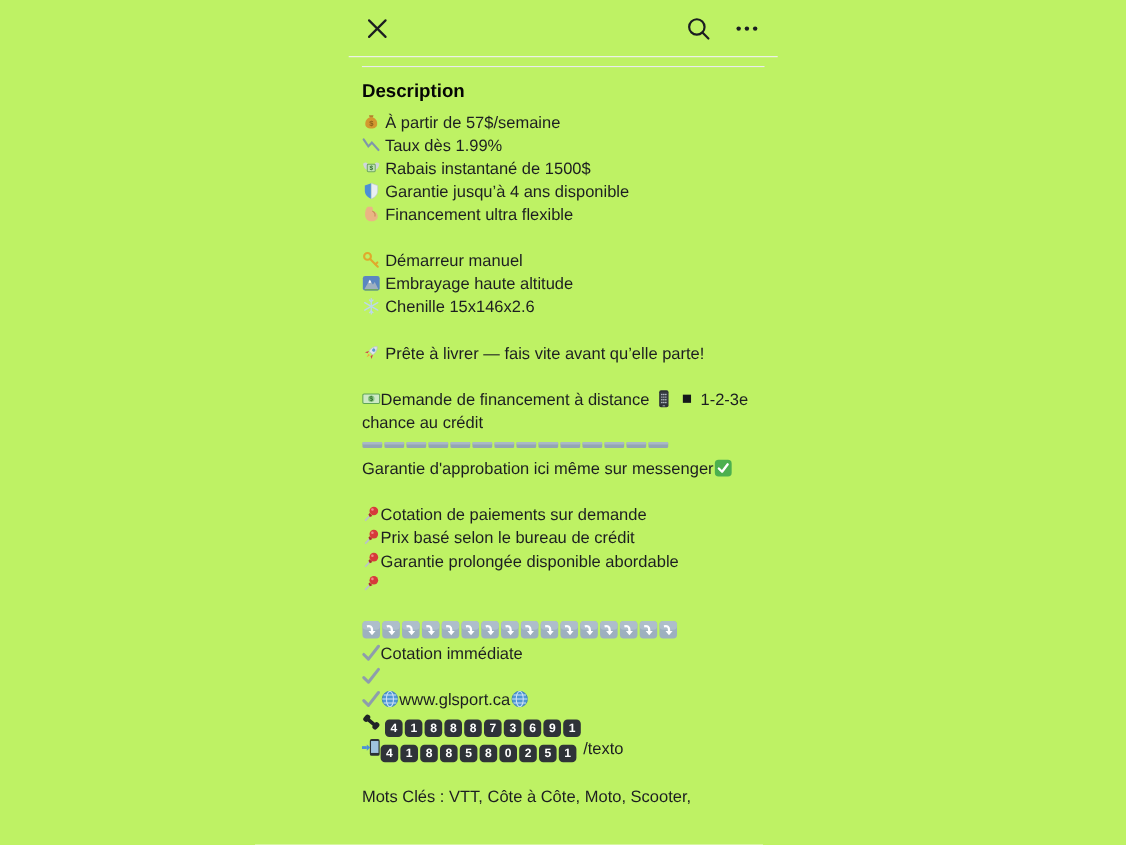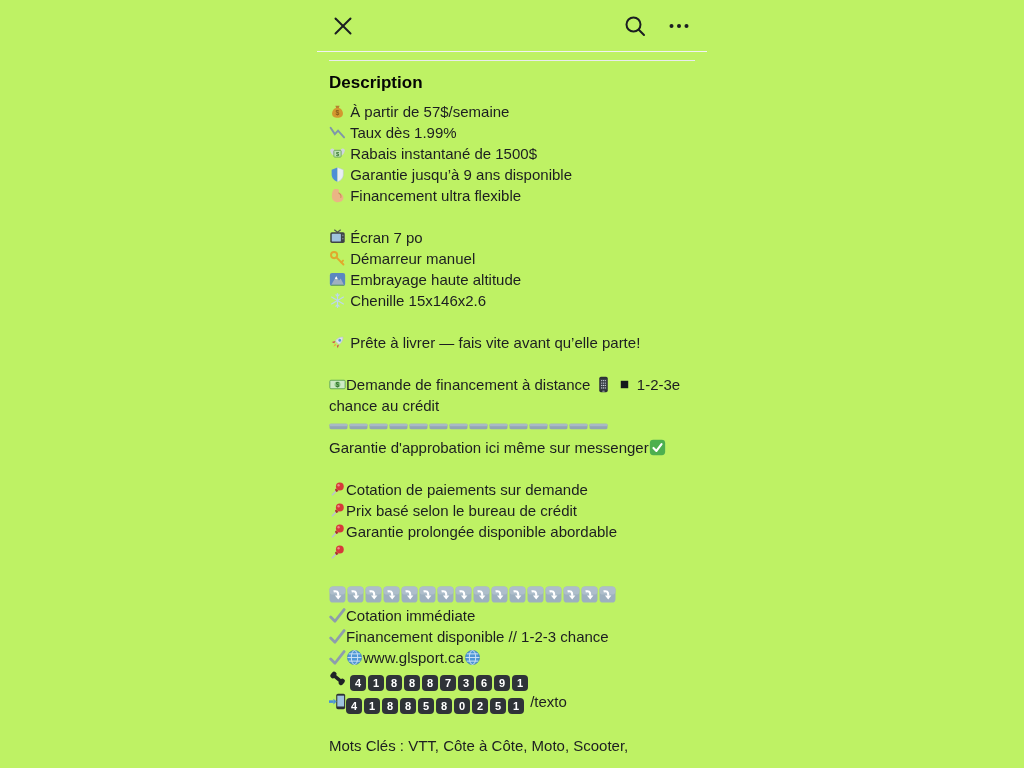--- a/index.html
+++ b/index.html
@@ -75,33 +75,26 @@
               </svg></span><span> Taux dès 1.99%</span></div>
           <div class="line"><span class="emo"><svg viewBox="0 0 16 16">
                 <path d="M1 4.6 C2.6 2.8 4.8 3 5.2 5.4 L5.2 9.8 C3 9.8 1.5 7.8 1 4.6 Z" fill="#cfd6dd"></path>
                 <path d="M15 4.6 C13.4 2.8 11.2 3 10.8 5.4 L10.8 9.8 C13 9.8 14.5 7.8 15 4.6 Z" fill="#cfd6dd"></path>
                 <rect x="4.6" y="5" width="6.8" height="6.4" rx="0.8" fill="#bfe3b4" stroke="#71a861" stroke-width="0.9"></rect>
                 <text x="8" y="10.2" font-size="5.5" fill="#2f6e2a" text-anchor="middle" font-weight="bold">$</text>
               </svg></span><span> Rabais instantané de 1500$</span></div>
           <div class="line"><span class="emo"><svg viewBox="0 0 16 16">
                 <path d="M8 1.5 L2.5 3.5 L2.5 8 C2.5 11.5 5 13.8 8 14.8 Z" fill="#4d8fd6"></path>
                 <path d="M8 1.5 L13.5 3.5 L13.5 8 C13.5 11.5 11 13.8 8 14.8 Z" fill="#e9eef3" stroke="#b9c6d4" stroke-width="0.5"></path>
-              </svg></span><span> Garantie jusqu’à 9 ans disponible</span></div>
+              </svg></span><span> Garantie jusqu’à 4 ans disponible</span></div>
           <div class="line"><span class="emo"><svg viewBox="0 0 16 16">
                 <path d="M5 1.8 L8.6 1.8 C9.6 2.9 9.6 4.4 8.9 5.4 C11.6 5.7 13.6 7.7 13.6 10.2 C13.6 12.8 11.3 14.3 8.4 14.3 C4.9 14.3 2.7 12 2.7 8.4 C2.7 5.4 3.5 3 5 1.8 Z" fill="#eab584"></path>
                 <path d="M8.9 5.4 C10.9 6.5 11.7 8.4 11 10.2" fill="none" stroke="#c98f5a" stroke-width="1"></path>
               </svg></span><span> Financement ultra flexible</span></div>
           <div class="line"></div>
-          <div class="line"><span class="emo"><svg viewBox="0 0 16 16">
-                <path d="M5 0.6 L8 3 L11 0.6" stroke="#555" stroke-width="1.2" fill="none"></path>
-                <rect x="1.2" y="3" width="13.6" height="10.2" rx="1.6" fill="#3e4347"></rect>
-                <rect x="2.6" y="4.4" width="8.6" height="7.4" rx="0.8" fill="#9fc3de"></rect>
-                <circle cx="13" cy="6" r="0.8" fill="#7a8086"></circle>
-                <circle cx="13" cy="9" r="0.8" fill="#7a8086"></circle>
-              </svg></span><span> Écran 7 po</span></div>
           <div class="line"><span class="emo"><svg viewBox="0 0 16 16">
                 <circle cx="4.8" cy="4.8" r="2.9" fill="none" stroke="#e0a92c" stroke-width="1.8"></circle>
                 <line x1="7" y1="7" x2="13.6" y2="13.6" stroke="#e0a92c" stroke-width="1.8" stroke-linecap="round"></line>
                 <line x1="11.6" y1="11.6" x2="13.2" y2="10" stroke="#e0a92c" stroke-width="1.8" stroke-linecap="round"></line>
               </svg></span><span> Démarreur manuel</span></div>
           <div class="line"><span class="emo"><svg viewBox="0 0 16 16">
                 <rect x="0.8" y="1.8" width="14.4" height="12.4" rx="2" fill="#5b86c0"></rect>
                 <path d="M2.2 13 L6.8 5 L9.4 9 L11 7 L14 13 Z" fill="#9fb0c0"></path>
                 <path d="M5.6 7.1 L6.8 5 L8 7.1 C7.4 8 6.2 8 5.6 7.1 Z" fill="#ffffff"></path>
                 <path d="M2.2 13 L14 13 L14 13.8 C14 14 13.8 14.2 13.4 14.2 L2.8 14.2 C2.4 14.2 2.2 14 2.2 13.8 Z" fill="#6da65f"></path>
@@ -305,21 +298,21 @@
                 <rect x="0.5" y="0.5" width="16" height="16" rx="3.6" fill="#9db0bf"></rect>
                 <rect x="0.5" y="0.5" width="16" height="8" rx="3.6" fill="#aebecb"></rect>
                 <path d="M4.6 5.4 Q9.2 4.4 9.2 8.6 L9.2 9.8" stroke="#fff" stroke-width="2.1" fill="none"></path>
                 <polygon points="9.2,13.4 6,9.6 12.4,9.6" fill="#fff"></polygon>
               </svg></span></div>
           <div class="line"><span class="emo"><svg viewBox="0 0 16 16">
                 <polyline points="1.6,9.4 5.6,13.4 14.2,2.4" stroke="#8e9dac" stroke-width="2.6" fill="none" stroke-linecap="round" stroke-linejoin="round"></polyline>
               </svg></span><span>Cotation immédiate</span></div>
           <div class="line"><span class="emo"><svg viewBox="0 0 16 16">
                 <polyline points="1.6,9.4 5.6,13.4 14.2,2.4" stroke="#8e9dac" stroke-width="2.6" fill="none" stroke-linecap="round" stroke-linejoin="round"></polyline>
-              </svg></span><span>Financement disponible // 1-2-3 chance</span></div>
+              </svg></span></div>
           <div class="line"><span class="emo"><svg viewBox="0 0 16 16">
                 <polyline points="1.6,9.4 5.6,13.4 14.2,2.4" stroke="#8e9dac" stroke-width="2.6" fill="none" stroke-linecap="round" stroke-linejoin="round"></polyline>
               </svg></span><span class="emo"><svg viewBox="0 0 16 16">
                 <circle cx="8" cy="8" r="6.6" fill="#4f97d6" stroke="#3c7cb8" stroke-width="0.7"></circle>
                 <g stroke="#cfe4f5" stroke-width="0.9" fill="none">
                   <ellipse cx="8" cy="8" rx="3" ry="6.6"></ellipse>
                   <line x1="1.4" y1="8" x2="14.6" y2="8"></line>
                   <line x1="2.6" y1="4.6" x2="13.4" y2="4.6"></line>
                   <line x1="2.6" y1="11.4" x2="13.4" y2="11.4"></line>
                 </g>

